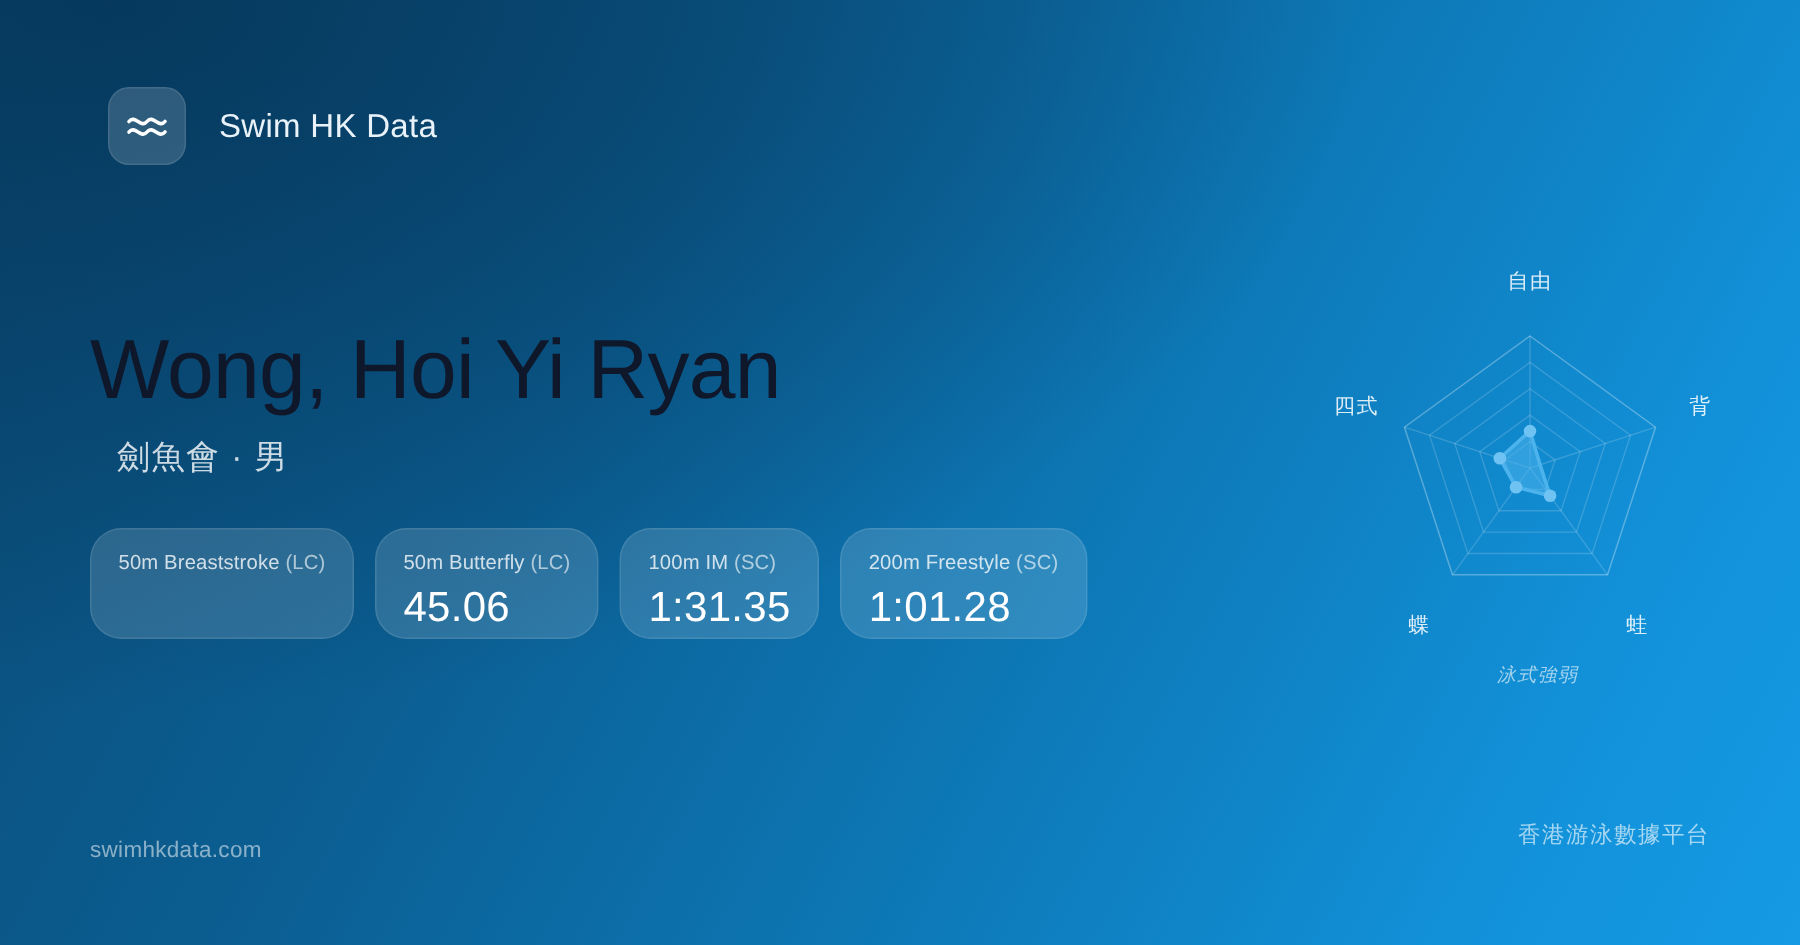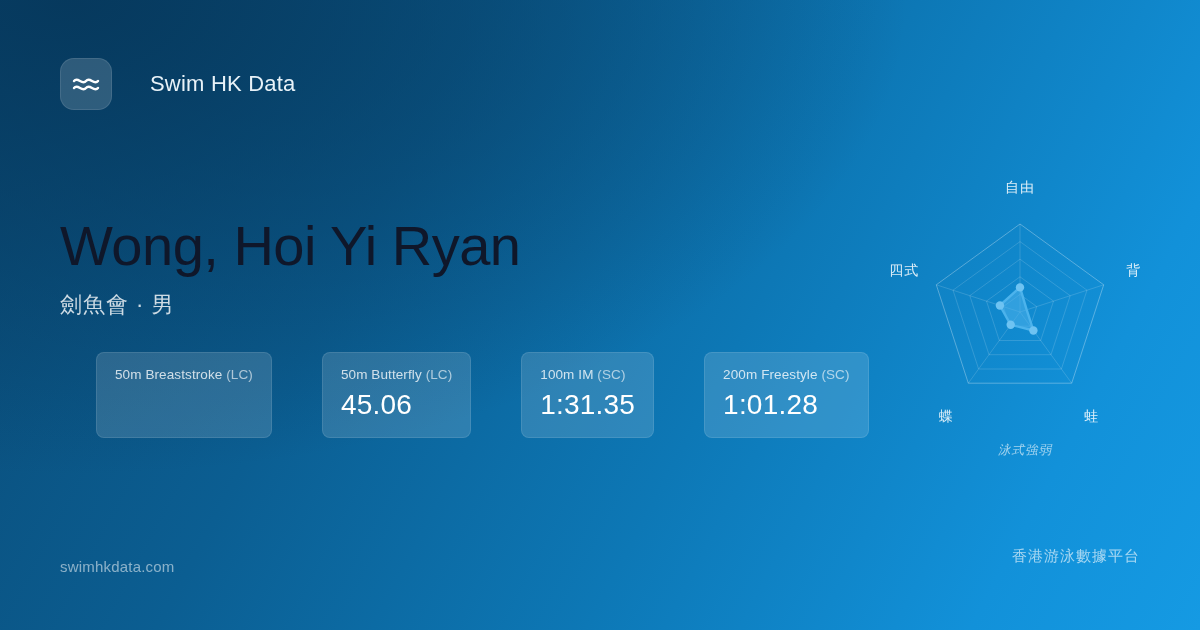--- a/index.html
+++ b/index.html
@@ -10,22 +10,22 @@
       radial-gradient(120% 130% at 6% 0%, rgba(6,56,92,0.95) 0%, rgba(6,56,92,0.0) 58%),
       linear-gradient(118deg, #0a4a75 0%, #0b5e92 32%, #0d78b6 60%, #1291d9 85%, #159ae3 100%);
     overflow:hidden;
     position:relative;
     color:#fff;
     -webkit-font-smoothing:antialiased;
   }
 
   
   .brand {
-    position:absolute; left:60px; top:58px;
-    display:flex; align-items:center; gap:38px;
+    position:absolute; left:72px; top:58px;
+    display:flex; align-items:center; gap:22px;
   }
   .brand-logo {
     width:52px; height:52px; border-radius:14px;
     background:rgba(255,255,255,0.16);
     border:1px solid rgba(255,255,255,0.10);
     display:flex; align-items:center; justify-content:center;
   }
   .brand-logo svg { display:block; }
   .brand-name {
     font-size:22px; font-weight:400; letter-spacing:0.2px;
@@ -33,32 +33,31 @@
   }
 
   
   .hero { position:absolute; left:60px; top:218px; width:760px; }
   .athlete-name {
     font-size:56px; line-height:1.0; font-weight:400;
     letter-spacing:-0.5px; color:#0f172a; white-space:nowrap;
   }
   .athlete-meta {
     margin-top:16px; font-size:22px; font-weight:400;
-    color:rgba(255,255,255,0.80); letter-spacing:1px;
+    color:rgba(255,255,255,0.80); letter-spacing:1px;margin-left:18px;
   }
 
   
   .stats { position:absolute; left:60px; top:352px; display:flex; gap:14px; }
   .stat-card {
     background:rgba(255,255,255,0.14);
     border:1px solid rgba(255,255,255,0.10);
-    border-radius:8px;
-    padding:14px 18px 16px 18px;
+    border-radius:21px;
+    padding:14px 18px 4px 18px;
     min-width:110px;
-    margin-left:36px;
   }
   .stat-label {
     font-size:13.5px; color:rgba(255,255,255,0.78);
     letter-spacing:0.1px; white-space:nowrap;
   }
   .stat-label .course { color:rgba(255,255,255,0.62); }
   .stat-value {
     margin-top:7px; font-size:28px; font-weight:400;
     color:#ffffff; letter-spacing:0.2px; white-space:nowrap;
   }

